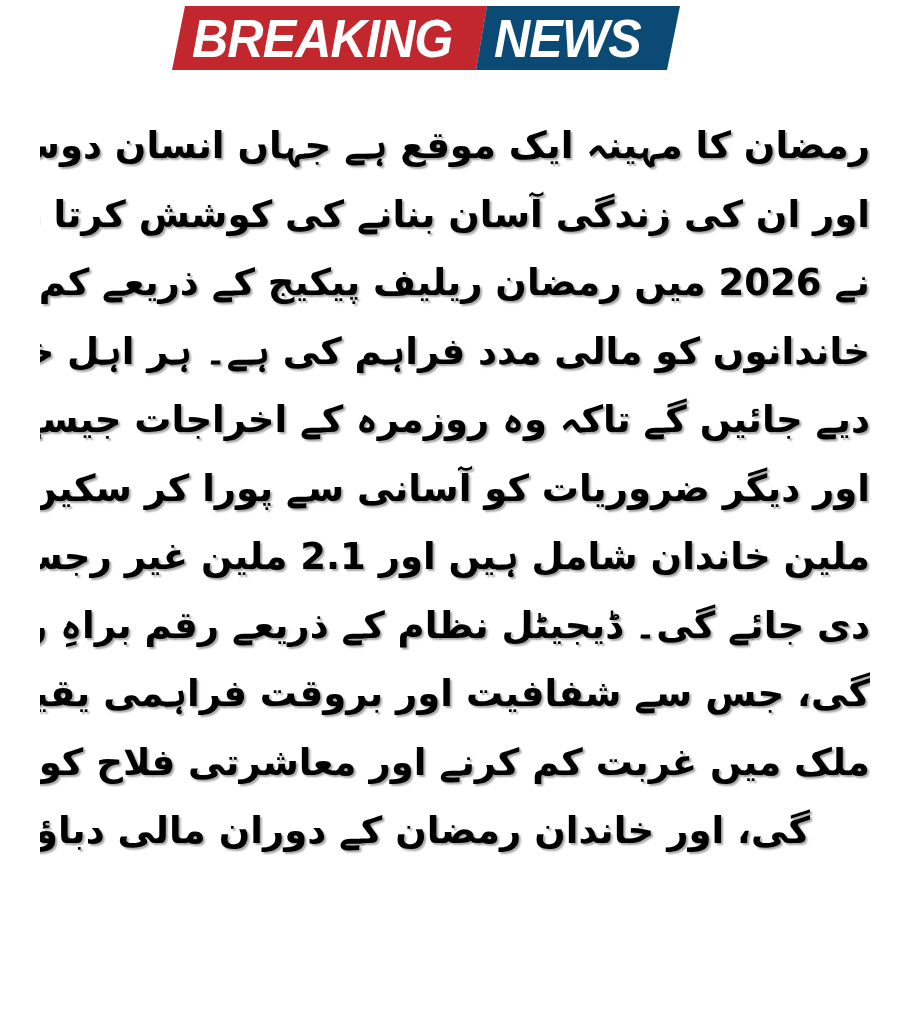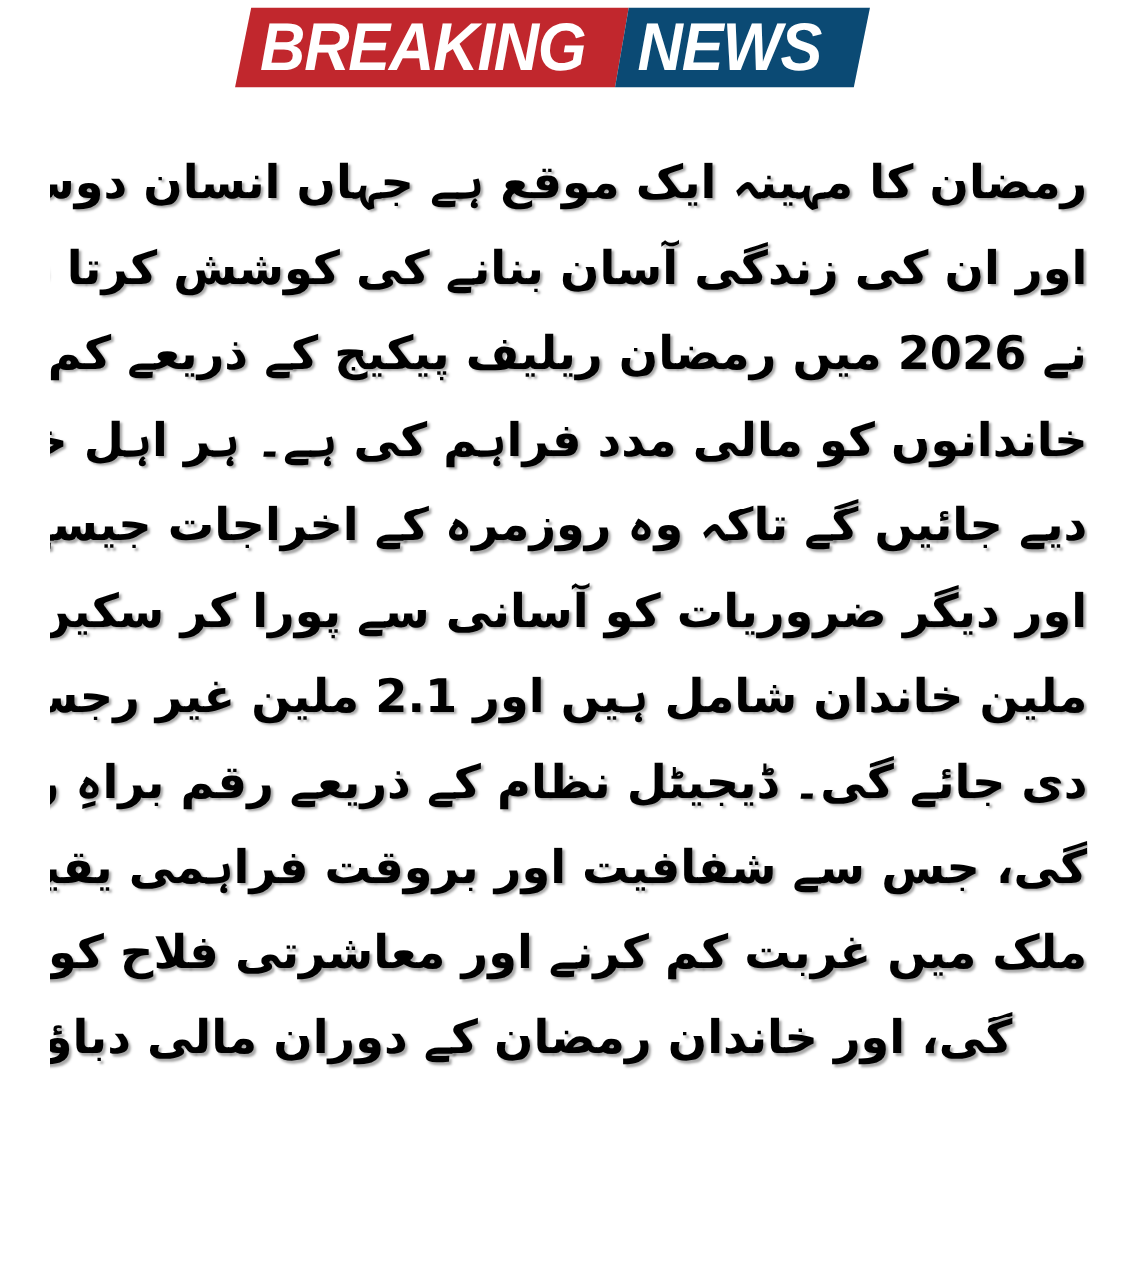--- a/index.html
+++ b/index.html
@@ -10,21 +10,21 @@
     body {
       width: 900px;
       height: 1024px;
       position: relative;
       overflow: hidden;
       font-family: "DejaVu Sans", sans-serif;
     }
     .banner {
       position: absolute;
       top: 6px;
-      left: 188px;
+      left: 172px;
       width: 508px;
       height: 64px;
     }
     .banner svg {
       position: absolute;
       left: 0;
       top: 0;
       width: 508px;
       height: 64px;
     }

